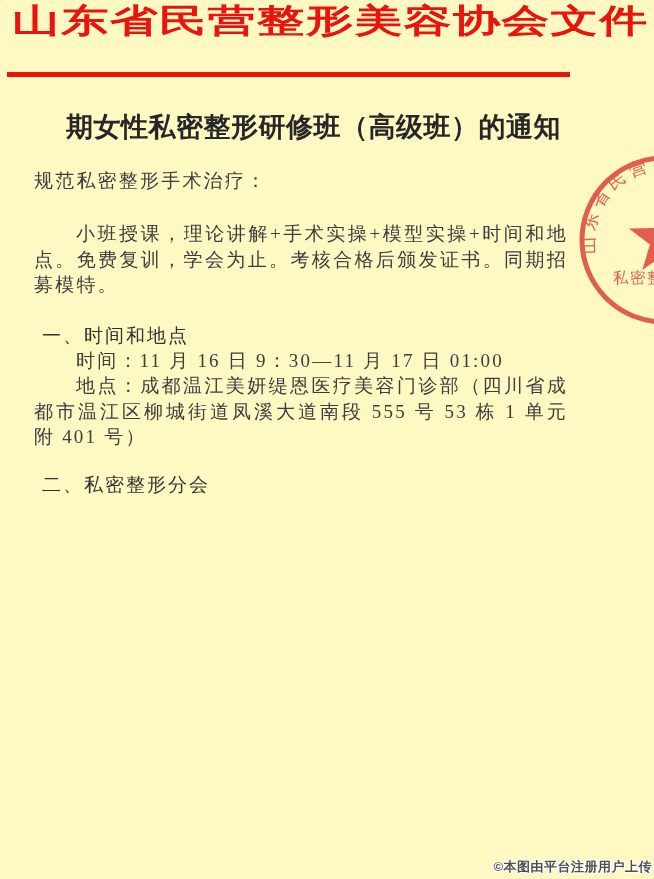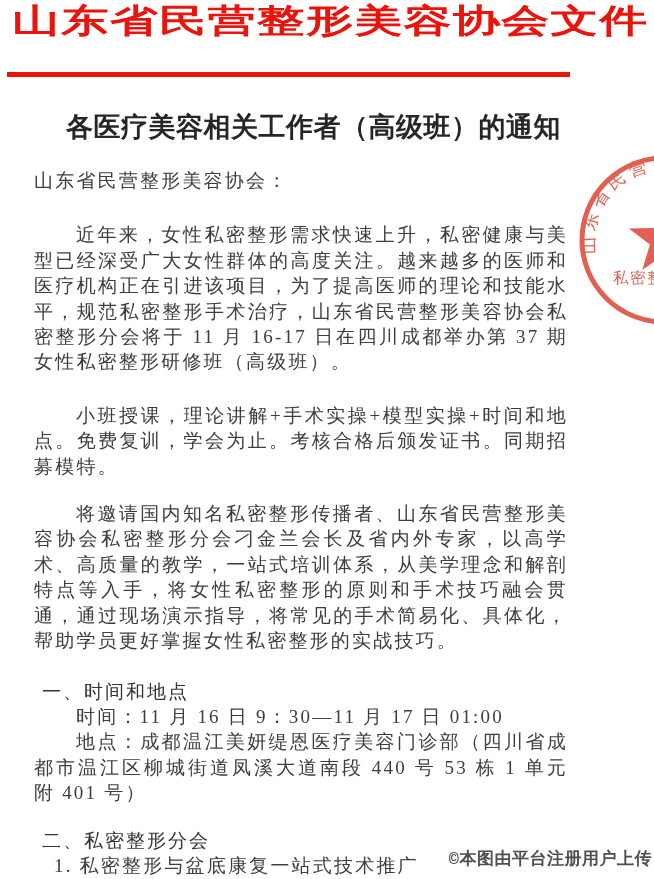--- a/index.html
+++ b/index.html
@@ -1,19 +1,19 @@
 <!DOCTYPE html>
 <html><head>
 <meta charset="utf-8">
 <style>
   html,body{margin:0;padding:0;background:#e9e9e9;}
   .page{
     position:relative;
     width:654px;height:879px;
-    background:#ffffff;
+    background:#fef9c3;
     overflow:hidden;
     font-family:"Liberation Serif","DejaVu Serif",serif;
     margin:0 auto;
   }
   
   .letterhead{
     position:absolute;left:12px;top:2px;
     font-size:33px;font-weight:bold;line-height:1.2;
     color:#e9150d;white-space:nowrap;
     transform:scaleX(1.44);transform-origin:left top;
@@ -58,53 +58,50 @@
   .seal{
     position:absolute;left:554px;top:130px;
     pointer-events:none;opacity:0.88;
   }
   .seal text{
     font-family:"Liberation Serif","DejaVu Serif",serif;
     fill:#dd4a3c;
   }
   
   .watermark{
-    position:absolute;right:2px;bottom:9px;
-    font-size:17px;font-weight:bold;color:#4f4f4f;
-    font-family:Liberation Mono, monospace;
+    position:absolute;right:2px;bottom:3px;
+    font-size:13px;font-weight:bold;color:#4f4f4f;
+    font-family:Liberation Sans, sans-serif;
     letter-spacing:0.5px;white-space:nowrap;
     text-shadow:
       -1px -1px 0 #ffffff, 1px -1px 0 #ffffff,
       -1px  1px 0 #ffffff, 1px  1px 0 #ffffff,
        0 0 2px #ffffff;
   }
 </style>
 </head>
 <body>
 
 <div class="page">
 
   <div class="letterhead">山东省民营整形美容协会文件</div>
 
   <div class="red-rule"></div>
 
-  <div class="doc-title">各医疗美容相关工作者（高级班）的通知</div>
+  <div class="doc-title">期女性私密整形研修班（高级班）的通知</div>
 
   <div class="body-text">
-    <p class="salutation">山东省民营整形美容协会：</p>
-    <p class="para para-1">近年来，女性私密整形需求快速上升，私密健康与美型已经深受广大女性群体的高度关注。越来越多的医师和医疗机构正在引进该项目，为了提高医师的理论和技能水平，规范私密整形手术治疗，山东省民营整形美容协会私密整形分会将于 11 月 16-17 日在四川成都举办第 37 期女性私密整形研修班（高级班）。</p>
+    <p class="salutation">规范私密整形手术治疗：</p>
     <p class="para para-2">小班授课，理论讲解+手术实操+模型实操+时间和地点。免费复训，学会为止。考核合格后颁发证书。同期招募模特。</p>
-    <p class="para para-3">将邀请国内知名私密整形传播者、山东省民营整形美容协会私密整形分会刁金兰会长及省内外专家，以高学术、高质量的教学，一站式培训体系，从美学理念和解剖特点等入手，将女性私密整形的原则和手术技巧融会贯通，通过现场演示指导，将常见的手术简易化、具体化，帮助学员更好掌握女性私密整形的实战技巧。</p>
 
     <p class="sec-heading sec1-heading">一、时间和地点</p>
     <p class="sec-line">时间：11 月 16 日 9：30—11 月 17 日 01:00</p>
-    <p class="sec-line">地点：成都温江美妍缇恩医疗美容门诊部（四川省成都市温江区柳城街道凤溪大道南段 440 号 53 栋 1 单元附 401 号）</p>
+    <p class="sec-line">地点：成都温江美妍缇恩医疗美容门诊部（四川省成都市温江区柳城街道凤溪大道南段 555 号 53 栋 1 单元附 401 号）</p>
 
     <p class="sec-heading sec2-heading">二、私密整形分会</p>
-    <p class="sec-line item-line">1. 私密整形与盆底康复一站式技术推广</p>
   </div>
 
   <svg class="seal" width="220" height="220" viewBox="-110 -110 220 220">
     <circle cx="0" cy="0" r="82" fill="none" stroke="#dd4a3c" stroke-width="5"></circle>
     <path id="sealArc" d="M -68.9 12.2 A 70 70 0 1 1 68.9 12.2" fill="none"></path>
     <text font-size="17.5" letter-spacing="5">
       <textPath href="#sealArc" startOffset="50%" text-anchor="middle">山东省民营整形美容协会</textPath>
     </text>
     <path fill="#e04a3c" d="M 0 -37 L -8.7 -12 L -35.2 -11.4 L -14.1 4.6 L -21.7 29.9 L 0 14.8 L 21.7 29.9 L 14.1 4.6 L 35.2 -11.4 L 8.7 -12 Z"></path>
     <text x="0" y="43" text-anchor="middle" font-size="15.5" letter-spacing="1.5">私密整形分会</text>

